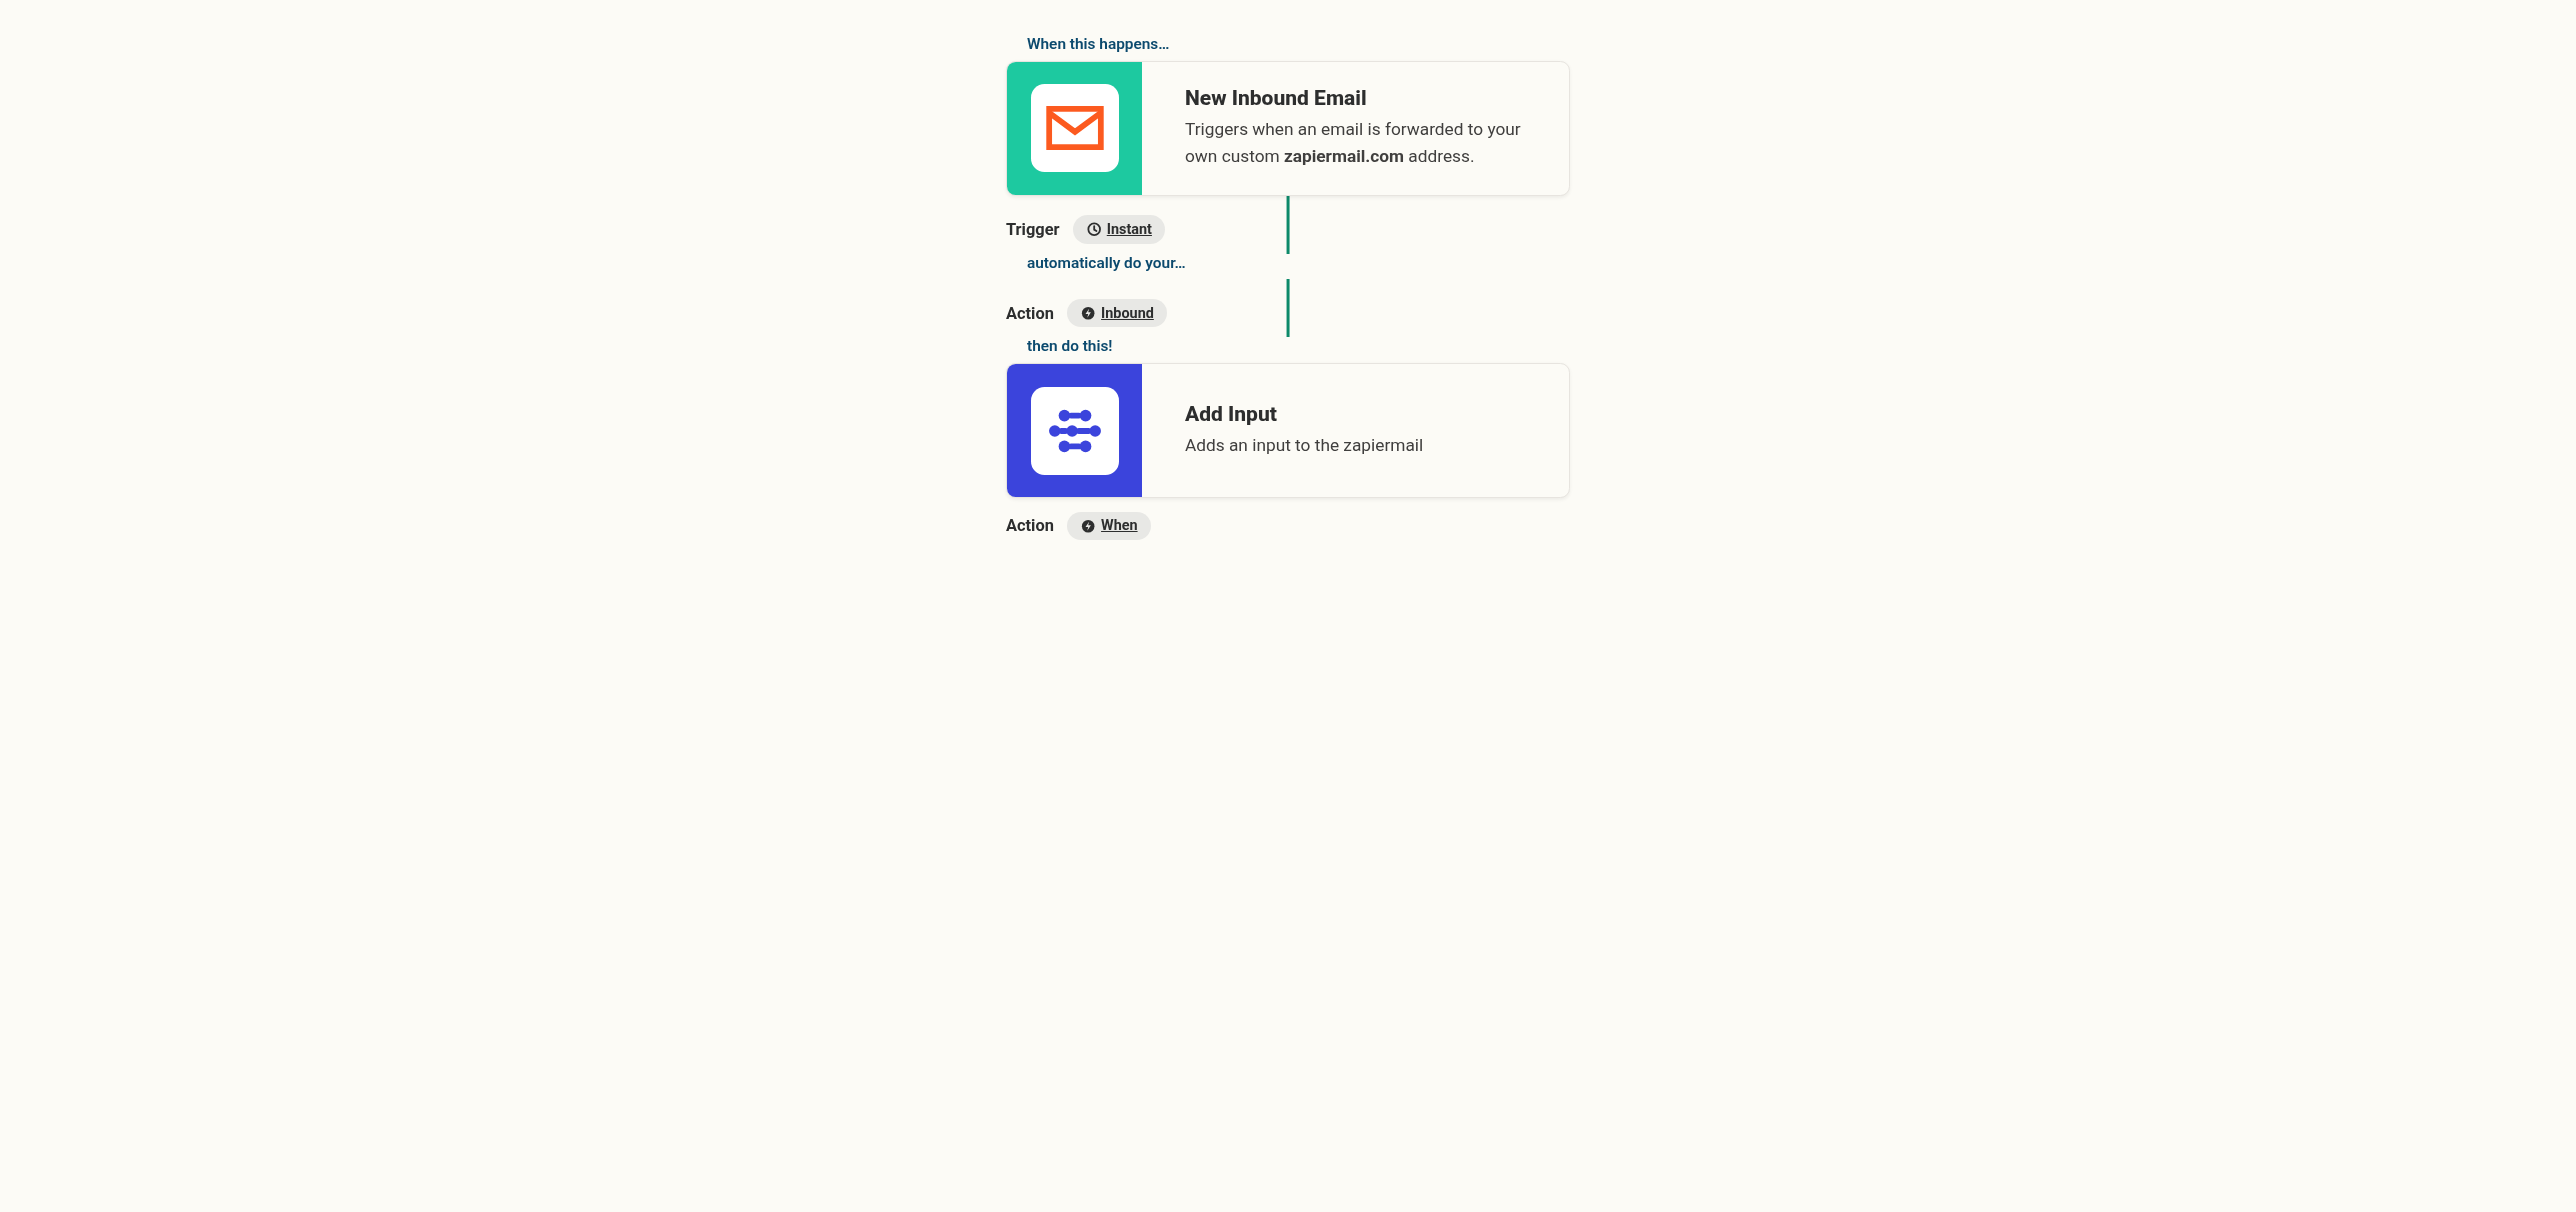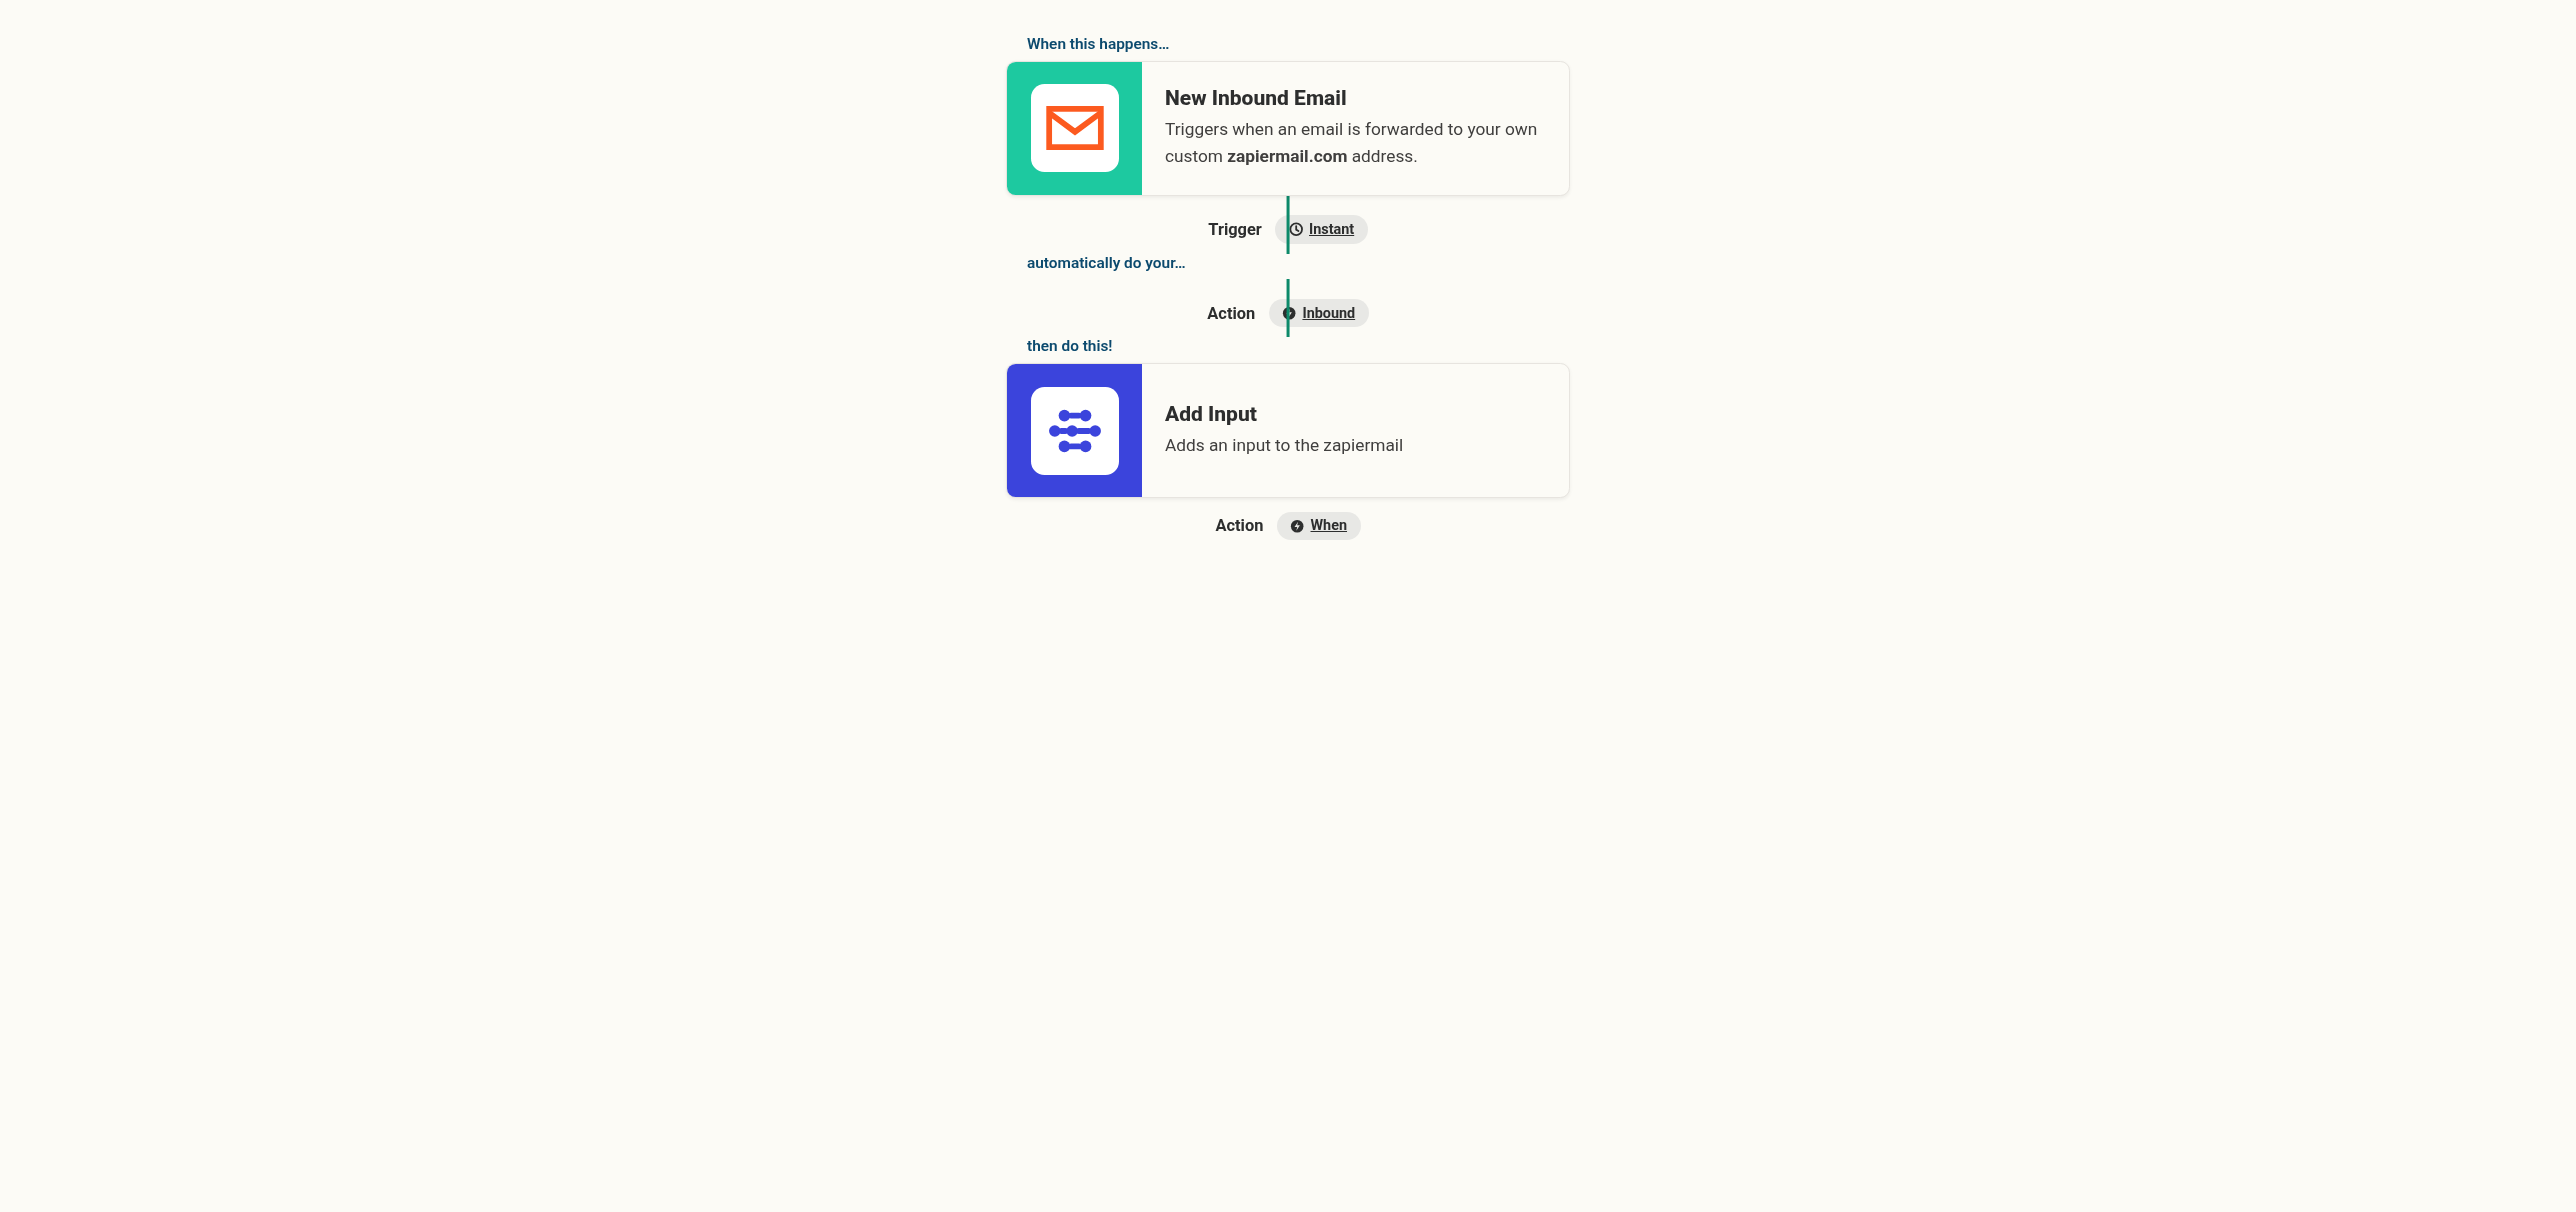--- a/index.html
+++ b/index.html
@@ -36,21 +36,21 @@
     transform: translateX(-50%);
     width: 2.9px;
     background: #0d8a6a;
     z-index: 0;
   }
   .meta-row {
     display: flex;
     align-items: center;
     gap: 13.5px;
     margin-top: 9.6px;
-    justify-content: center;
+    justify-content: flex-start;
     width: 100%;
   }
   .meta-label {
     font-size: 16.4px;
     font-weight: 700;
     color: #2d2e2e;
   }
   .badge {
     display: inline-flex;
     align-items: center;
@@ -69,20 +69,21 @@
     position: relative;
     z-index: 1;
     display: flex;
     align-items: stretch;
     background: #fcfbf6;
     border: 1px solid #e7e4df;
     border-radius: 9.6px;
     overflow: hidden;
     box-shadow: 0 1.9px 3.8px rgba(0,0,0,0.06);
     min-height: 135px;
+    gap: 20px;
   }
   .card-icon-slot {
     width: 135px;
     min-width: 135px;
     display: flex;
     align-items: center;
     justify-content: center;
   }
   .card-icon-slot.teal   { background: #1dc9a0; }
   .card-icon-slot.orange { background: #fc5a1f; }

